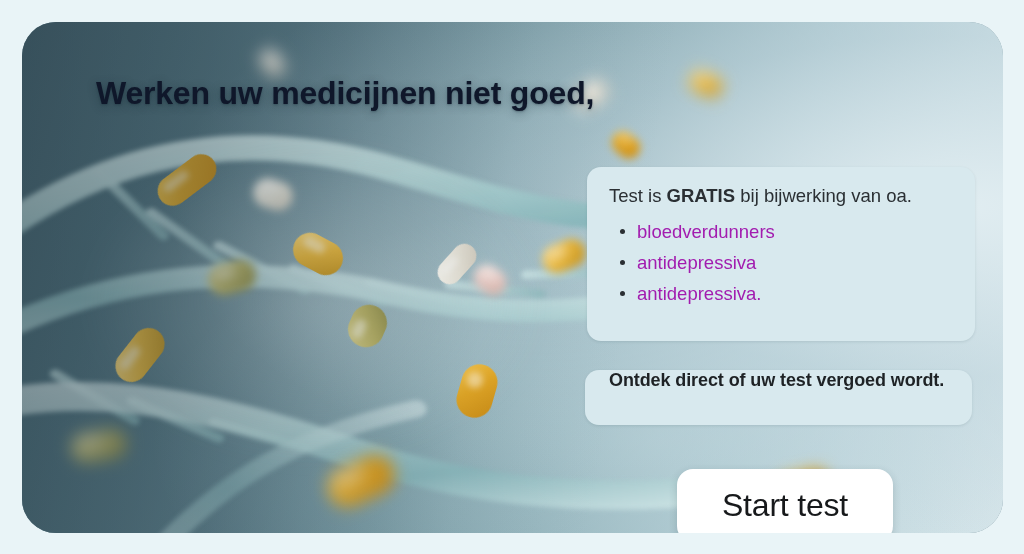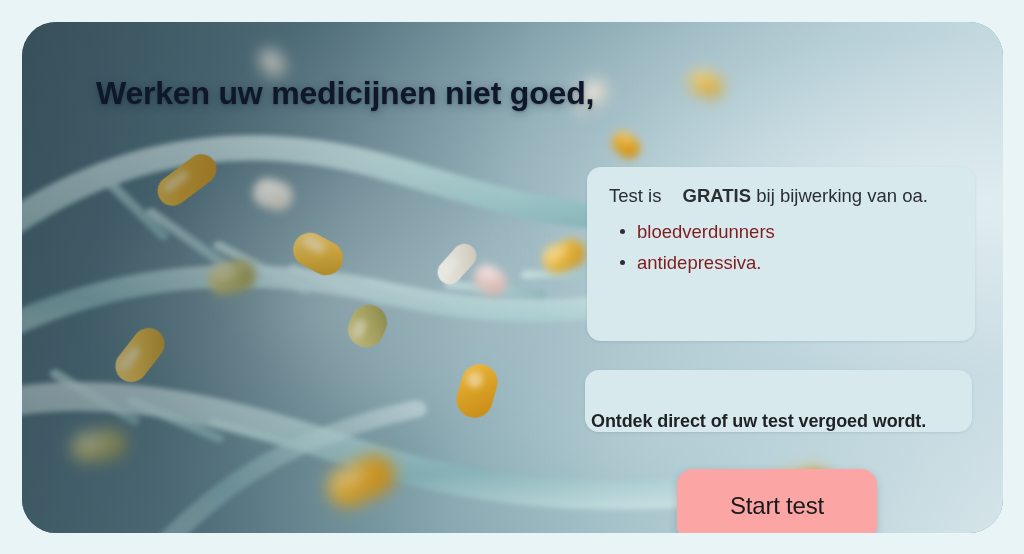--- a/index.html
+++ b/index.html
@@ -145,76 +145,76 @@
     padding:17px 22px 0 22px;
   }
 
   .benefits-lead {
     color:#2a2f33;
     font-size:18.5px;
     line-height:1.25;
     font-weight:normal;
     white-space:nowrap;
   }
-  .benefits-lead b { font-weight:bold;margin-left:16px; }
+  .benefits-lead b { font-weight:bold; }
 
   .benefits-list {
     list-style:none;
     margin:9px 0 0 0;
     padding:0 0 0 28px;
   }
   .benefits-list li {
     position:relative;
-    color:#7f1d1d;
+    color:#a21caf;
     font-size:18.5px;
     line-height:31px;
     white-space:nowrap;
   }
   .benefits-list li::before {
     content:"";
     position:absolute;
     left:-17px;
     top:13px;
     width:5px;
     height:5px;
     border-radius:50%;
     background:#2a2f33;
   }
 
   .card-cta {
     left:563px;
     top:348px;
     width:387px;
-    height:62px;
+    height:55px;
     display:flex;
-    align-items:flex-end;
-    padding-left:6px;
+    align-items:flex-start;
+    padding-left:24px;
   }
   .cta-text {
     color:#1e2225;
     font-size:18px;
     font-weight:bold;
     white-space:nowrap;
     letter-spacing:-.1px;
   }
 
   
   .start-button {
     position:absolute;
     left:655px;
     top:447px;
-    width:200px;
+    width:216px;
     height:73px;
-    background:#fca5a5;
+    background:#ffffff;
     border:none;
     border-radius:16px;
     box-shadow:0 3px 9px rgba(30,55,65,.20);
     color:#17191b;
     font-family:"Liberation Sans", sans-serif;
-    font-size:24px;
+    font-size:32px;
     font-weight:normal;
     letter-spacing:-.2px;
     cursor:pointer;
     display:flex;
     align-items:center;
     justify-content:center;
   }
 </style>
 </head>
 <body>
@@ -290,20 +290,21 @@
 
   <h1 class="headline">
     <span class="line">Werken uw medicijnen niet goed,</span>
   </h1>
 
   <div class="card card-benefits">
     <p class="benefits-lead"><span>Test is </span><b>GRATIS</b><span> bij bijwerking van oa.</span></p>
 
     <ul class="benefits-list">
       <li>bloedverdunners</li>
+      <li>antidepressiva</li>
       <li>antidepressiva.</li>
     </ul>
   </div>
 
   <div class="card card-cta">
     <span class="cta-text">Ontdek direct of uw test vergoed wordt.</span>
   </div>
 
   <button class="start-button">Start test</button>
 

